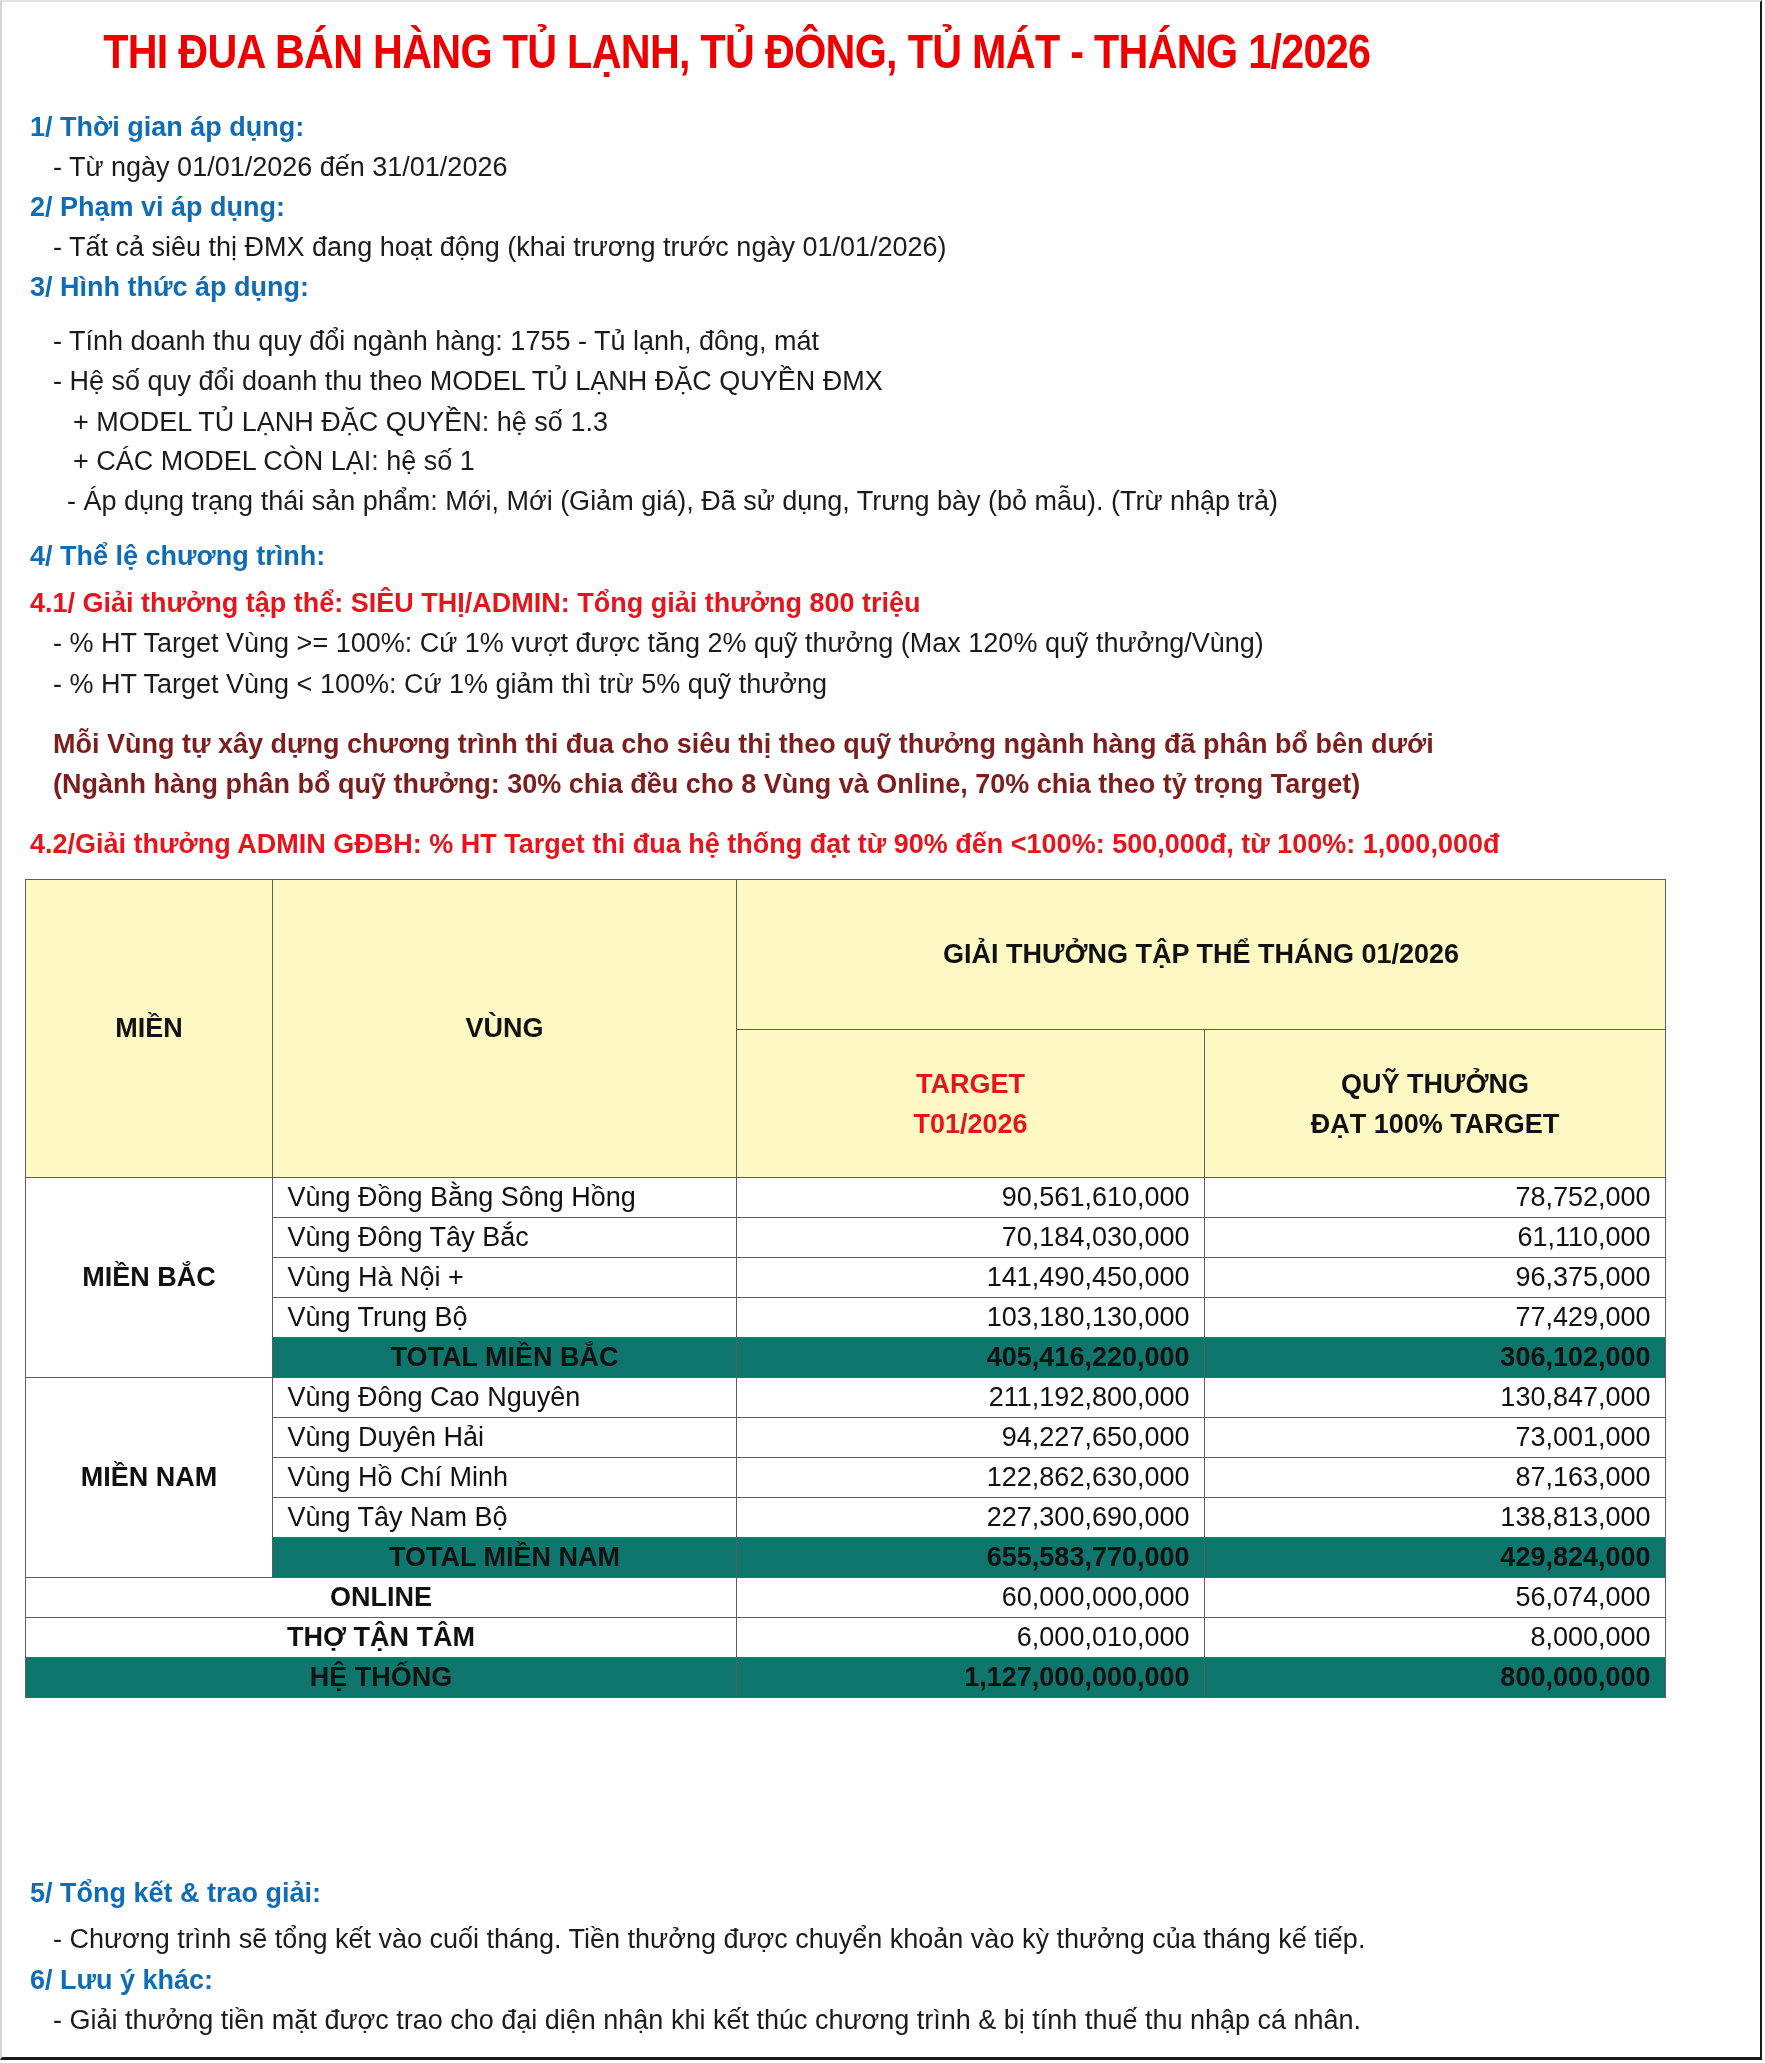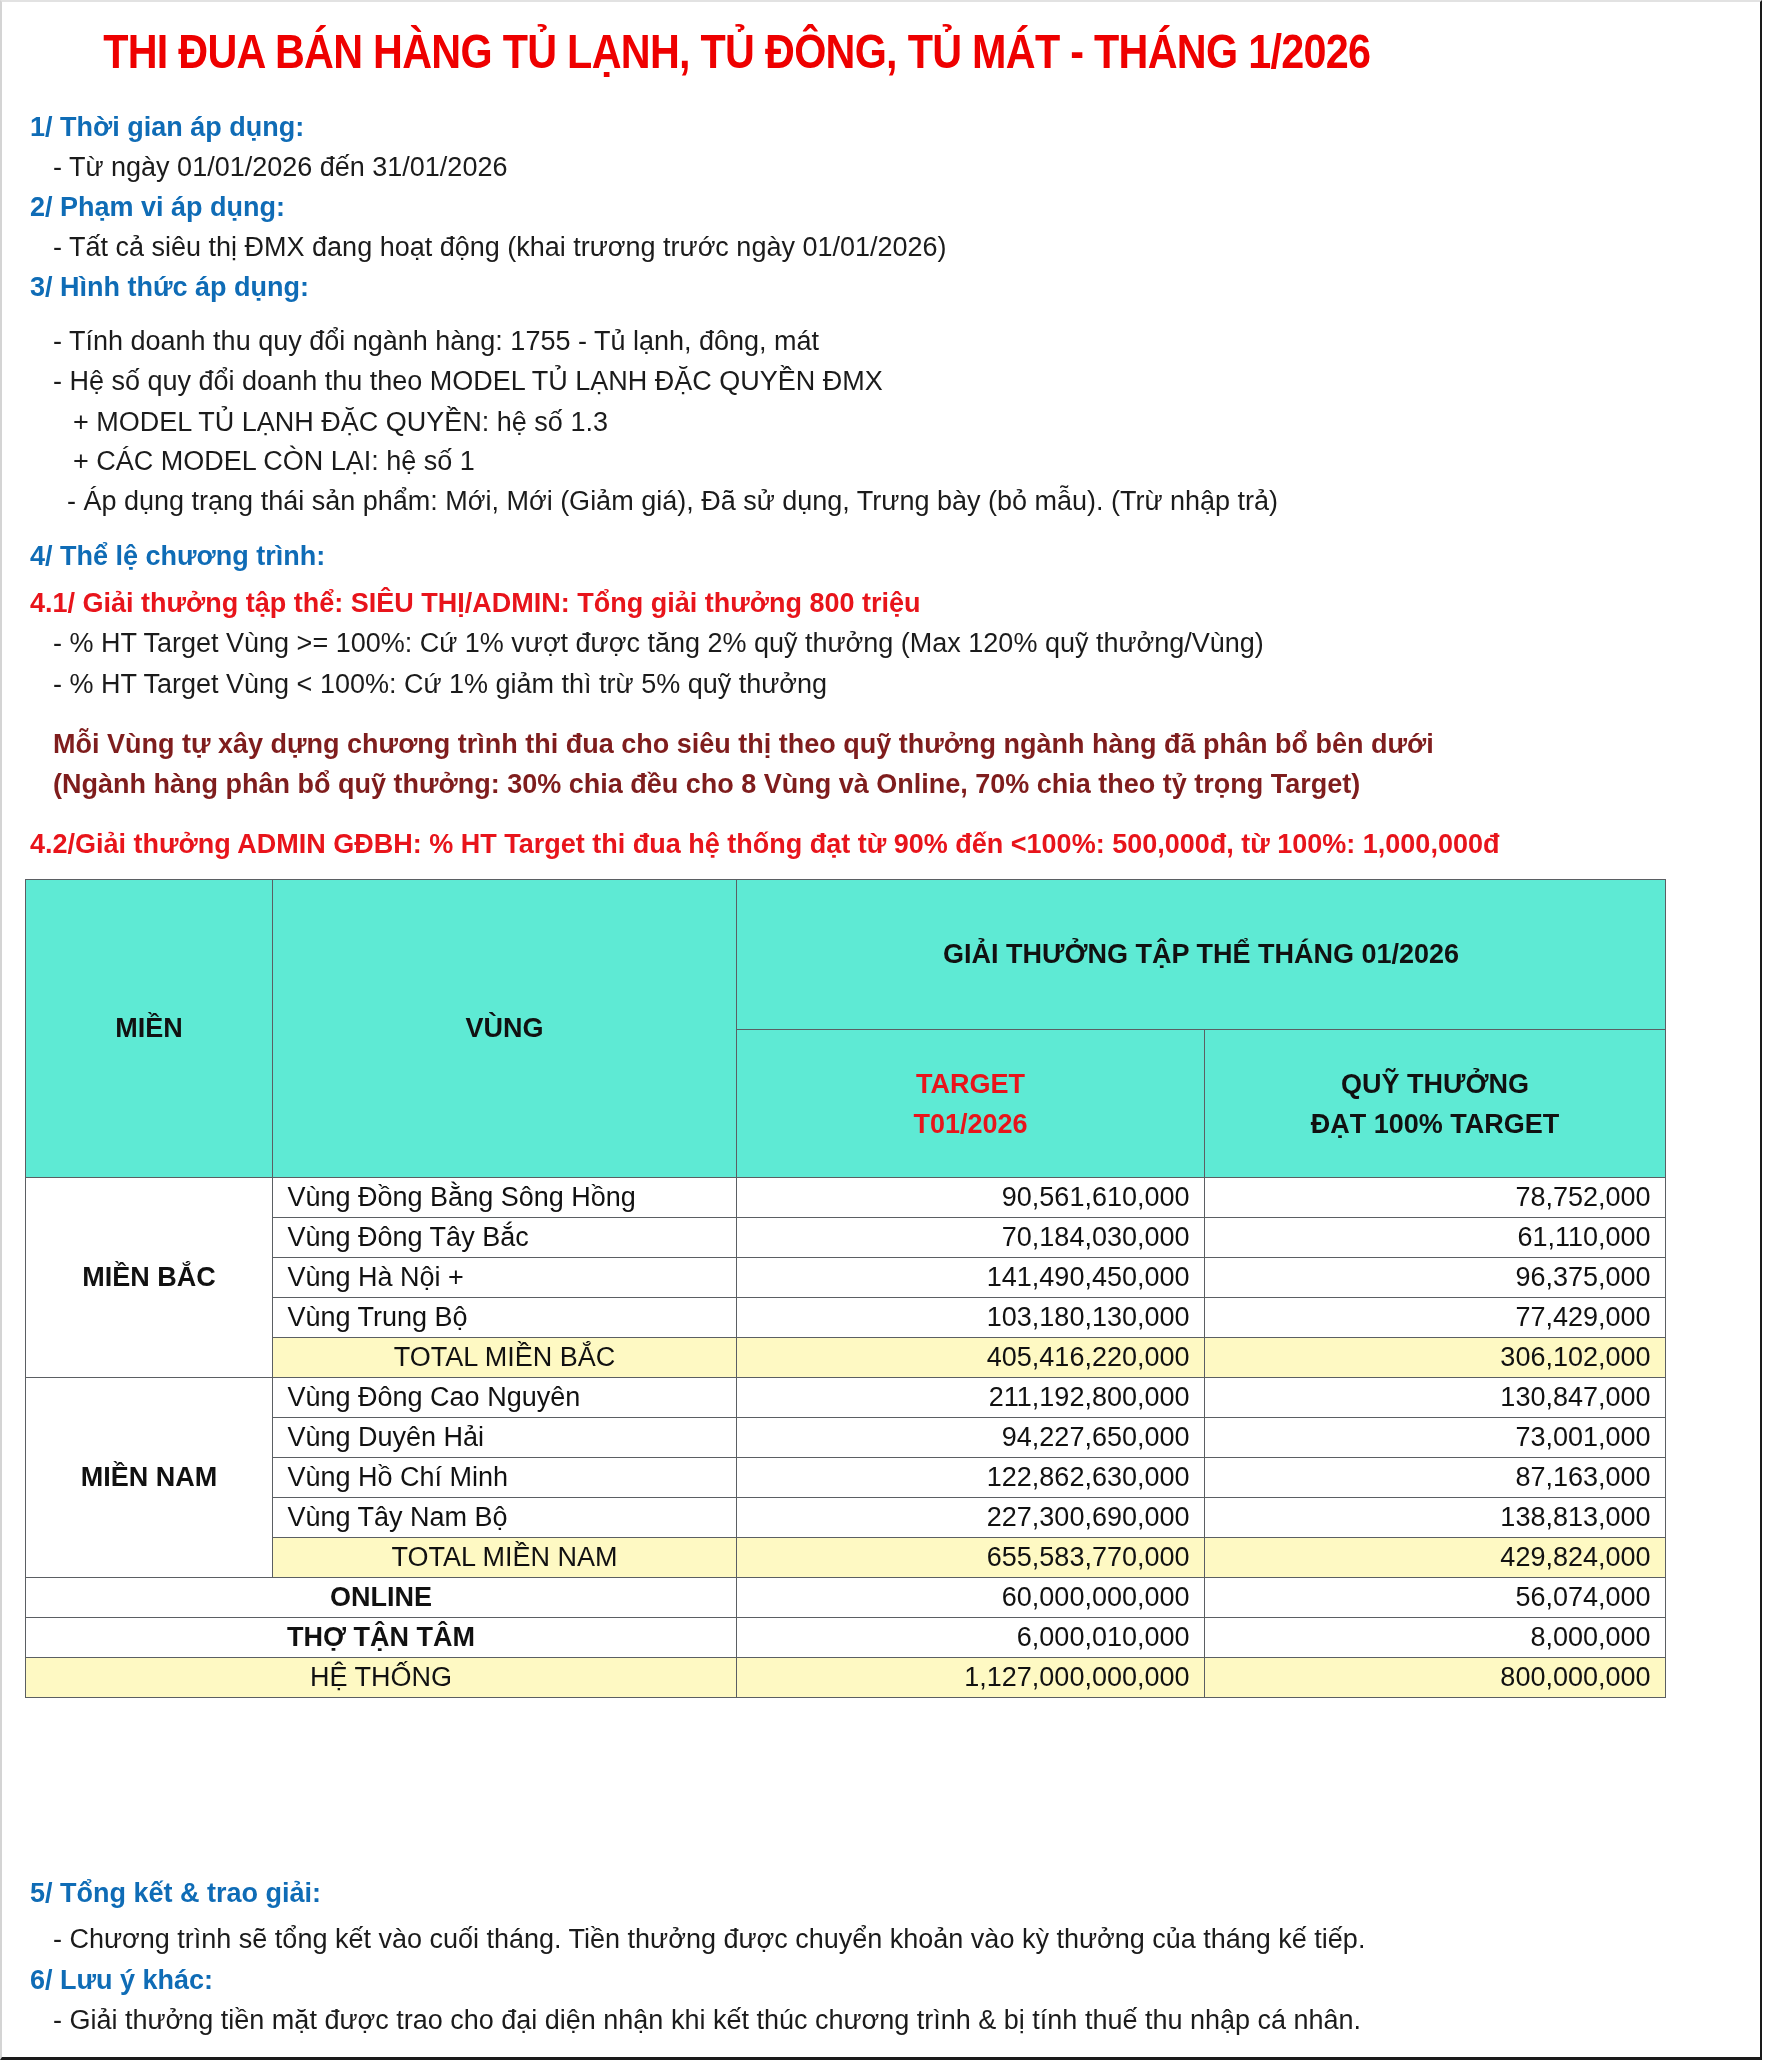--- a/index.html
+++ b/index.html
@@ -16,26 +16,26 @@
   .txt { font-size:27px; left:30px; color:#1b1b1b;margin-left:23px; }
   .txt.b { font-weight:bold; color:#7f1d1d; }
   .h-red { color:#e8141b; font-weight:bold; font-size:27px; left:30px; }
   .sub { left:50px; }
   .sub2 { left:44px; }
   .line { line-height:32px; transform:translateY(-16px); }
 
   table.grid { position:absolute; left:25px; top:879px; width:1640px; border-collapse:collapse;
                table-layout:fixed; font-size:27px; }
   table.grid td { border:1.2px solid #5b5f63; padding:0 14.5px; height:40px; box-sizing:border-box; }
-  .hdr { background:#5eead4; font-weight:bold; text-align:center; color:#111; }
+  .hdr { background:#fef9c3; font-weight:bold; text-align:center; color:#111; }
   .hdr.red { color:#e8141b; }
   .num { text-align:right; }
   .lbl { text-align:left; }
   .ctr { text-align:center; font-weight:bold; }
-  .tot { background:#fef9c3; font-weight:normal; }
+  .tot { background:#0f766e; font-weight:bold; }
   .hdr-line { display:block; line-height:40px; }
 </style>
 </head>
 <body>
 
 <div class="page"></div>
 
 <div class="abs title"><span>THI ĐUA BÁN HÀNG TỦ LẠNH, TỦ ĐÔNG, TỦ MÁT - THÁNG 1/2026</span></div>
 
 <div class="abs h-blue line" style="top:127px">1/ Thời gian áp dụng:</div>

